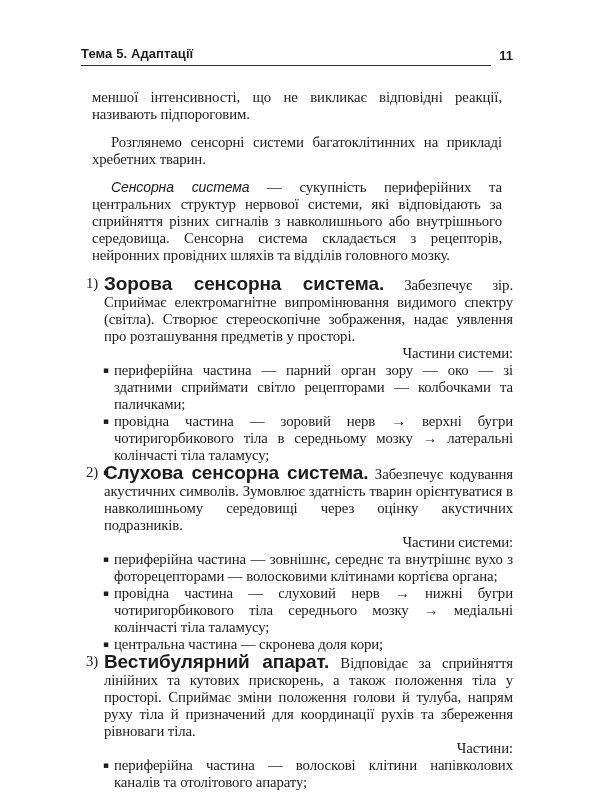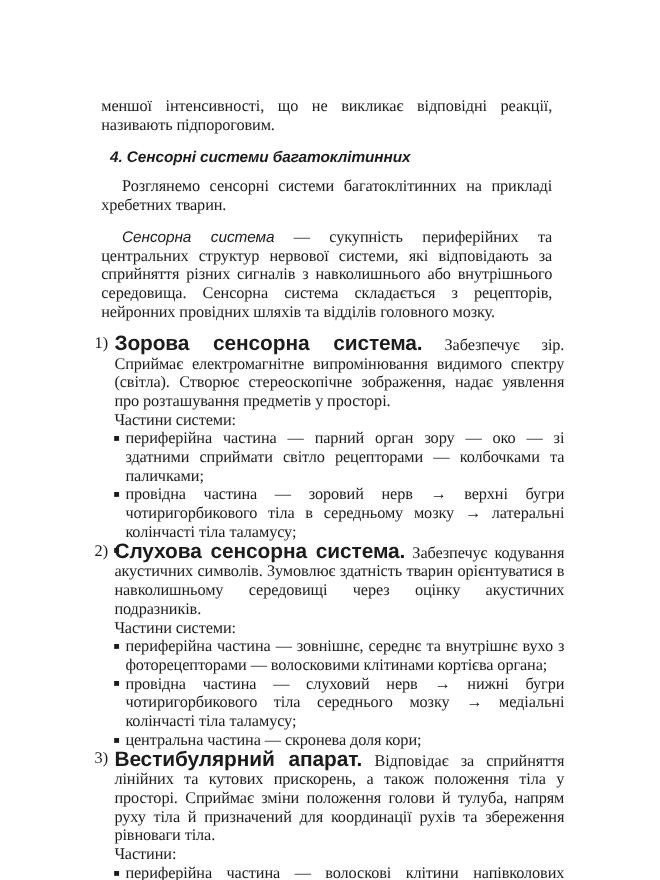--- a/index.html
+++ b/index.html
@@ -43,39 +43,44 @@
     font-family:"Liberation Sans","DejaVu Sans",sans-serif;
     font-style:italic; font-size:14px;
   }
   .numbered-list { margin:0; }
   .item { position:relative; margin-left:23px; }
   .item-num { position:absolute; left:-18px; top:0; }
   .item-title {
     font-family:"Liberation Sans","DejaVu Sans",sans-serif;
     font-weight:700; font-size:19px;
   }
-  .parts-label { text-align:left; }
+  .parts-label { text-align:right; }
   .bullet { position:relative; margin-left:10px; }
   .bullet-marker {
     position:absolute; left:-11px; top:0;
     font-size:9px; line-height:17px;
     font-family:"DejaVu Sans",sans-serif;
   }
 </style>
 </head>
 <body>
 
 <div class="page">
 
+  <div class="header">
+    <div class="header-rule-area">
+      <span class="header-title">Тема 5. Адаптації</span>
+    </div>
+    <span class="pagenum">11</span>
+  </div>
 
   <div class="content">
 
     <p>меншої інтенсивності, що не викликає відповідні реакції, називають підпороговим.</p>
 
-    <div class="heading">4. Сенсорні системи багатоклітинних</div>
 
     <p class="indent">Розглянемо сенсорні системи багатоклітинних на прикладі хребетних тварин.</p>
 
     <p class="indent"><i class="term">Сенсорна система</i> <span>— сукупність периферійних та центральних структур нервової системи, які відповідають за сприйняття різних сигналів з навколишнього або внутрішнього середовища. Сенсорна система складається з рецепторів, нейронних провідних шляхів та відділів головного мозку.</span></p>
 
     <div class="numbered-list">
 
       <div class="item">
         <span class="item-num">1)</span><b class="item-title">Зорова сенсорна система.</b>
         <span>Забезпечує зір. Сприймає електромагнітне випромінювання видимого спектру (світла). Створює стереоскопічне зображення, надає уявлення про розташування предметів у просторі.</span>

